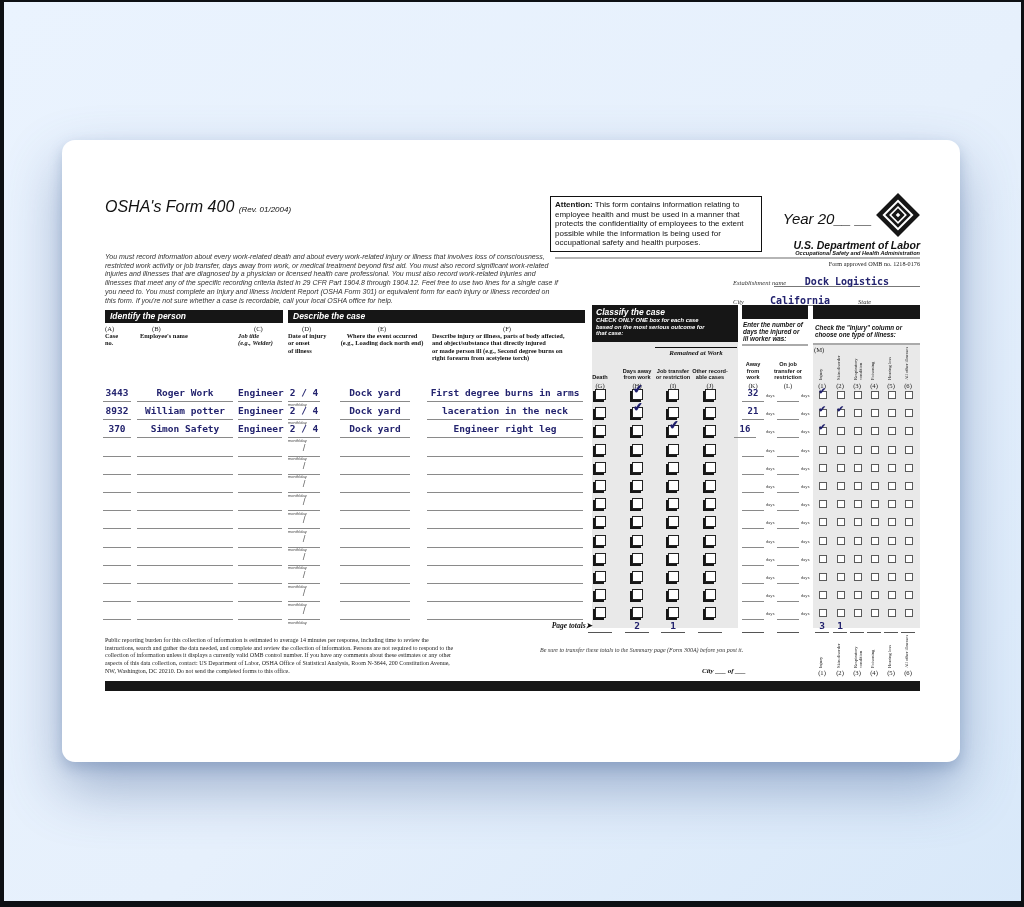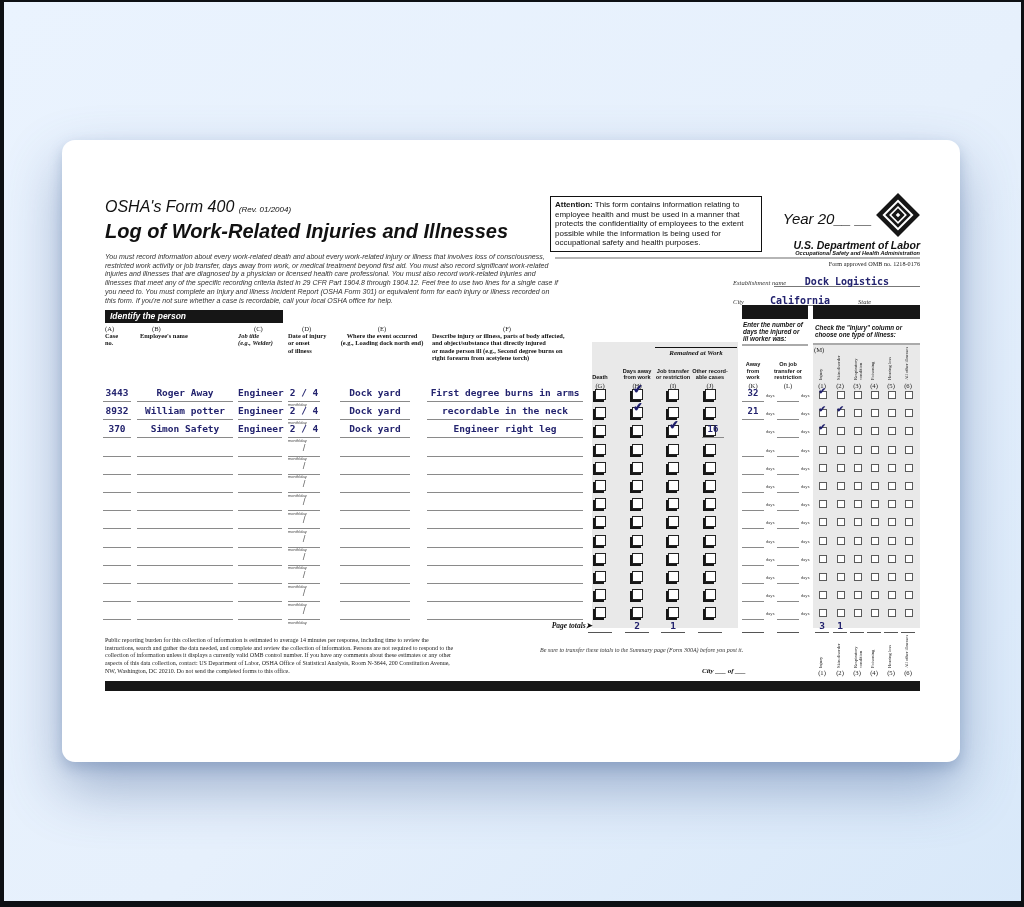--- a/index.html
+++ b/index.html
@@ -34,21 +34,20 @@
 <body>
 
 <div class="frame"></div>
 
 <div class="sheet">
 
   <div class="abs" style="left:43px;top:58px;font-style:italic;font-size:16px;color:#111;">
     <span>OSHA's Form 400</span>
     <span style="font-size:8px;">(Rev. 01/2004)</span>
   </div>
-  <div class="abs" style="left:43px;top:80px;font-style:italic;font-weight:bold;font-size:20px;color:#111;">Log of Work-Related Injuries and Illnesses</div>
   <div class="abs" style="left:43px;top:113px;width:456px;font-style:italic;font-size:7px;line-height:8.7px;color:#333;">You must record information about every work-related death and about every work-related injury or illness that involves loss of consciousness, restricted work activity or job transfer, days away from work, or medical treatment beyond first aid. You must also record significant work-related injuries and illnesses that are diagnosed by a physician or licensed health care professional. You must also record work-related injuries and illnesses that meet any of the specific recording criteria listed in 29 CFR Part 1904.8 through 1904.12. Feel free to use two lines for a single case if you need to. You must complete an Injury and Illness Incident Report (OSHA Form 301) or equivalent form for each injury or illness recorded on this form. If you're not sure whether a case is recordable, call your local OSHA office for help.</div>
 
   <div class="abs" style="left:488px;top:56px;width:202px;border:1.5px solid #111;padding:3px 4px;font-size:8px;line-height:9.6px;color:#111;">
     <b>Attention:</b>
     <span>This form contains information relating to employee health and must be used in a manner that protects the confidentiality of employees to the extent possible while the information is being used for occupational safety and health purposes.</span>
   </div>
 
   <div class="abs" style="left:710px;top:70px;width:100px;text-align:right;font-style:italic;font-size:15px;color:#111;">Year 20__ __</div>
 
   <svg class="abs" style="left:813px;top:52px;" width="46" height="46" viewBox="0 0 46 46">
@@ -73,21 +72,28 @@
   <div class="abs serif" style="left:671px;top:158px;font-style:italic;font-size:6.6px;color:#333;">City</div>
   <div class="abs fieldline" style="left:684px;top:150px;width:108px;height:15px;text-align:center;">
     <span class="hand" style="font-size:10px;">California</span>
   </div>
   <div class="abs serif" style="left:796px;top:158px;font-style:italic;font-size:6.6px;color:#333;">State</div>
   <div class="abs fieldline" style="left:812px;top:150px;width:46px;height:15px;">
     <span class="hand" style="font-size:10px;"></span>
   </div>
 
   <div class="abs bar" style="left:43px;top:170px;width:178px;height:13px;font-size:8.5px;line-height:13px;padding-left:5px;box-sizing:border-box;">Identify the person</div>
-
+  <div class="abs bar" style="left:226px;top:170px;width:297px;height:13px;font-size:8.5px;line-height:13px;padding-left:5px;box-sizing:border-box;">Describe the case</div>
+
+  <div class="abs bar" style="left:530px;top:165px;width:146px;height:37px;padding:2px 4px;box-sizing:border-box;">
+    <div style="font-size:8.5px;">Classify the case</div>
+    <div class="pre" style="font-size:5.8px;line-height:6.6px;">CHECK ONLY ONE box for each case
+based on the most serious outcome for
+that case:</div>
+  </div>
 
   <div class="abs bar" style="left:680px;top:165px;width:66px;height:14px;"></div>
   <div class="abs pre" style="left:681px;top:182px;width:66px;font-style:italic;font-weight:bold;font-size:6.3px;line-height:6.9px;color:#111;">Enter the number of
 days the injured or
 ill worker was:</div>
   <div class="abs" style="left:680px;top:204px;width:66px;border-top:2px solid #aaa;"></div>
 
   <div class="abs bar" style="left:751px;top:165px;width:107px;height:14px;"></div>
   <div class="abs pre" style="left:753px;top:184px;width:106px;font-style:italic;font-weight:bold;font-size:6.3px;line-height:7px;color:#111;">Check the "Injury" column or
 choose one type of illness:</div>
@@ -173,21 +179,21 @@
       <div class="vlabel" style="position: absolute; left: 791px; top: 494px; height: 34px; width: 9px;">Respiratory condition</div>
       <div class="letter" style="position: absolute; left: 787px; top: 529px; width: 16px;">(3)</div>
       <div class="vlabel" style="position: absolute; left: 808px; top: 494px; height: 34px; width: 9px;">Poisoning</div>
       <div class="letter" style="position: absolute; left: 804px; top: 529px; width: 16px;">(4)</div>
       <div class="vlabel" style="position: absolute; left: 825px; top: 494px; height: 34px; width: 9px;">Hearing loss</div>
       <div class="letter" style="position: absolute; left: 821px; top: 529px; width: 16px;">(5)</div>
       <div class="vlabel" style="position: absolute; left: 842px; top: 494px; height: 34px; width: 9px;">All other illnesses</div>
       <div class="letter" style="position: absolute; left: 838px; top: 529px; width: 16px;">(6)</div>
       <div style="position: absolute; left: 0px; top: 244px; width: 898px; height: 18px;">
         <div class="cell hand" style="left: 41px; width: 28px;">3443</div>
-        <div class="cell hand" style="left: 75px; width: 96px;">Roger Away</div>
+        <div class="cell hand" style="left: 75px; width: 96px;">Roger Work</div>
         <div class="cell hand" style="left: 176px; width: 44px;">Engineer</div>
         <div class="cell hand" style="left: 226px; width: 32px;">2 / 4</div>
         <div style="position: absolute; left: 226px; top: 17.5px; font-size: 4px; color: rgb(68, 68, 68);">month/day</div>
         <div class="cell hand" style="left: 278px; width: 70px;">Dock yard</div>
         <div class="cell hand" style="left: 365px; width: 156px;">First degree burns in arms</div>
         <div class="cb" style="left: 533px; top: 5px;"></div>
         <div class="cb" style="left: 570px; top: 5px;">
           <div class="mark">✔</div>
         </div>
         <div class="cb" style="left: 606px; top: 5px;"></div>
@@ -205,21 +211,21 @@
         <div class="mcb" style="left: 825.5px; top: 7px;"></div>
         <div class="mcb" style="left: 842.5px; top: 7px;"></div>
       </div>
       <div style="position: absolute; left: 0px; top: 262.2px; width: 898px; height: 18px;">
         <div class="cell hand" style="left: 41px; width: 28px;">8932</div>
         <div class="cell hand" style="left: 75px; width: 96px;">William potter</div>
         <div class="cell hand" style="left: 176px; width: 44px;">Engineer</div>
         <div class="cell hand" style="left: 226px; width: 32px;">2 / 4</div>
         <div style="position: absolute; left: 226px; top: 17.5px; font-size: 4px; color: rgb(68, 68, 68);">month/day</div>
         <div class="cell hand" style="left: 278px; width: 70px;">Dock yard</div>
-        <div class="cell hand" style="left: 365px; width: 156px;">recordable in the neck</div>
+        <div class="cell hand" style="left: 365px; width: 156px;">laceration in the neck</div>
         <div class="cb" style="left: 533px; top: 5px;"></div>
         <div class="cb" style="left: 570px; top: 5px;">
           <div class="mark">✔</div>
         </div>
         <div class="cb" style="left: 606px; top: 5px;"></div>
         <div class="cb" style="left: 643px; top: 5px;"></div>
         <div class="cell hand" style="left: 680px; width: 22px; font-size: 9px;">21</div>
         <div class="serif" style="position: absolute; left: 704px; top: 9px; font-size: 4.6px; color: rgb(51, 51, 51); font-family: &quot;Liberation Serif&quot;, serif;">days</div>
         <div class="cell hand" style="left: 715px; width: 22px; font-size: 9px;"></div>
         <div class="serif" style="position: absolute; left: 739px; top: 9px; font-size: 4.6px; color: rgb(51, 51, 51); font-family: &quot;Liberation Serif&quot;, serif;">days</div>
@@ -241,21 +247,21 @@
         <div class="cell hand" style="left: 226px; width: 32px;">2 / 4</div>
         <div style="position: absolute; left: 226px; top: 17.5px; font-size: 4px; color: rgb(68, 68, 68);">month/day</div>
         <div class="cell hand" style="left: 278px; width: 70px;">Dock yard</div>
         <div class="cell hand" style="left: 365px; width: 156px;">Engineer right leg</div>
         <div class="cb" style="left: 533px; top: 5px;"></div>
         <div class="cb" style="left: 570px; top: 5px;"></div>
         <div class="cb" style="left: 606px; top: 5px;">
           <div class="mark">✔</div>
         </div>
         <div class="cb" style="left: 643px; top: 5px;"></div>
-        <div class="cell hand" style="left: 640px; width: 22px; font-size: 9px;">16</div>
+        <div class="cell hand" style="left: 672px; width: 22px; font-size: 9px;">16</div>
         <div class="serif" style="position: absolute; left: 704px; top: 9px; font-size: 4.6px; color: rgb(51, 51, 51); font-family: &quot;Liberation Serif&quot;, serif;">days</div>
         <div class="cell hand" style="left: 715px; width: 22px; font-size: 9px;"></div>
         <div class="serif" style="position: absolute; left: 739px; top: 9px; font-size: 4.6px; color: rgb(51, 51, 51); font-family: &quot;Liberation Serif&quot;, serif;">days</div>
         <div class="mcb" style="left: 756.5px; top: 7px;">
           <div class="mmark">✔</div>
         </div>
         <div class="mcb" style="left: 774.5px; top: 7px;"></div>
         <div class="mcb" style="left: 791.5px; top: 7px;"></div>
         <div class="mcb" style="left: 808.5px; top: 7px;"></div>
         <div class="mcb" style="left: 825.5px; top: 7px;"></div>

